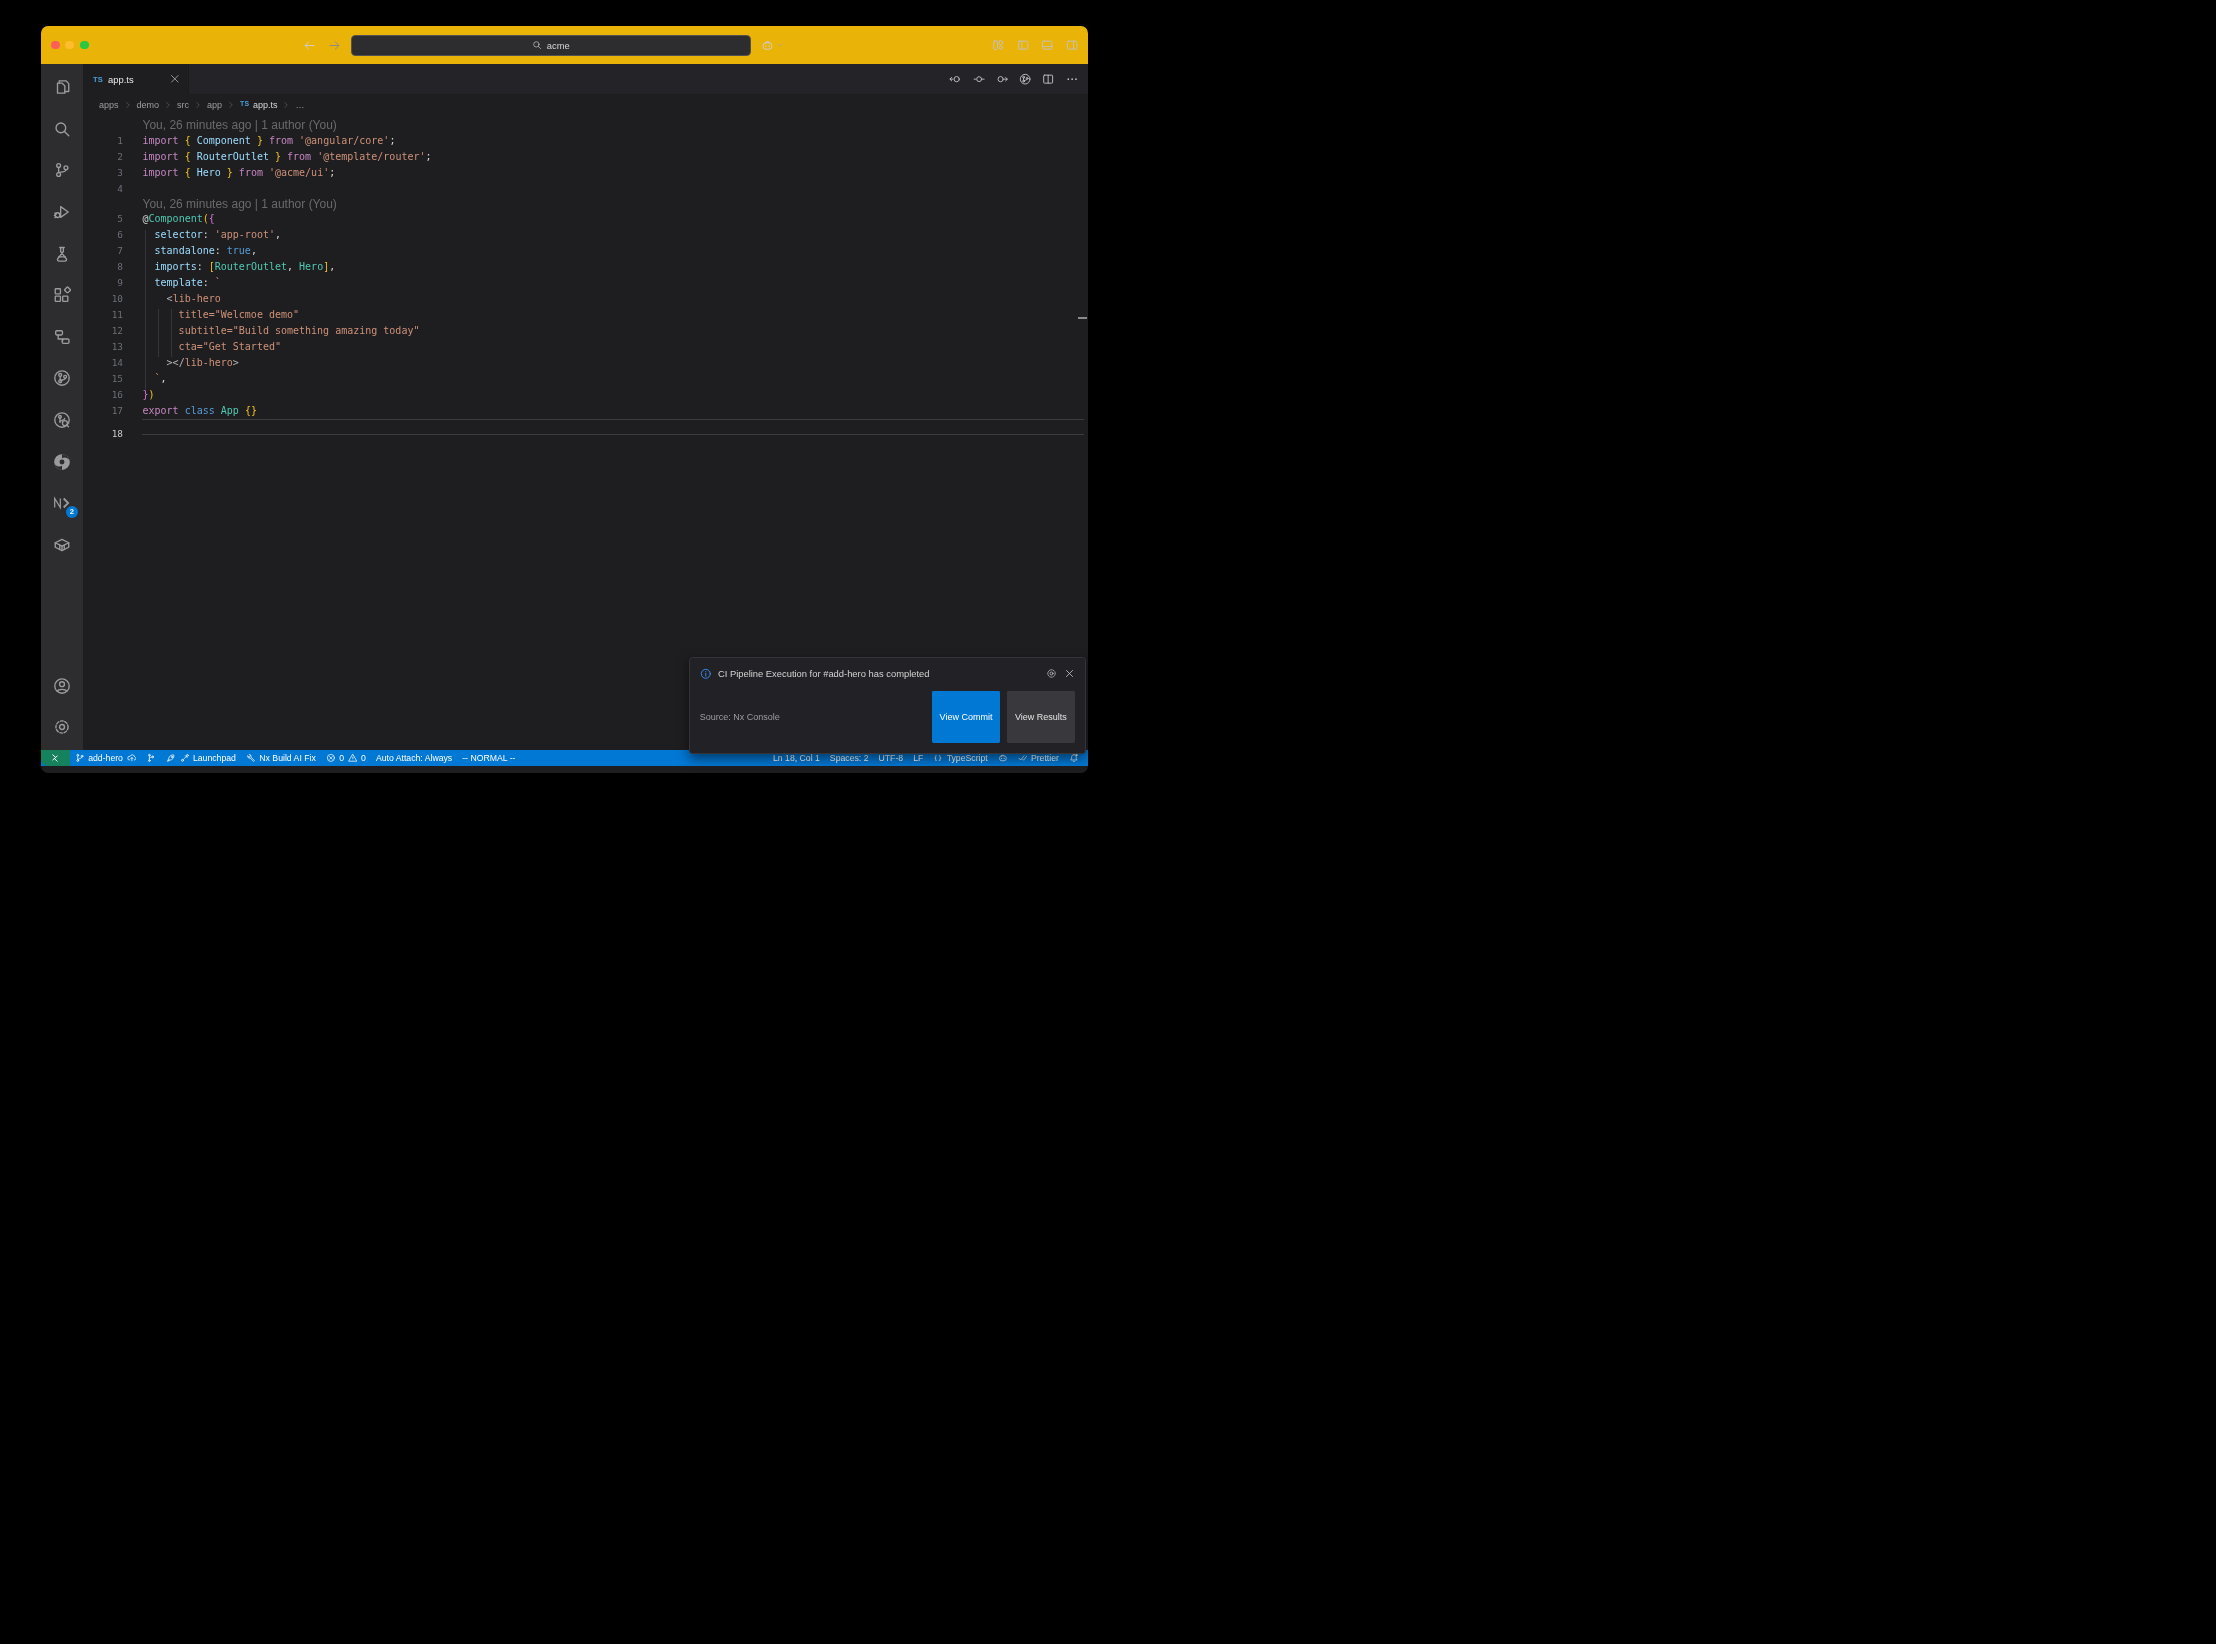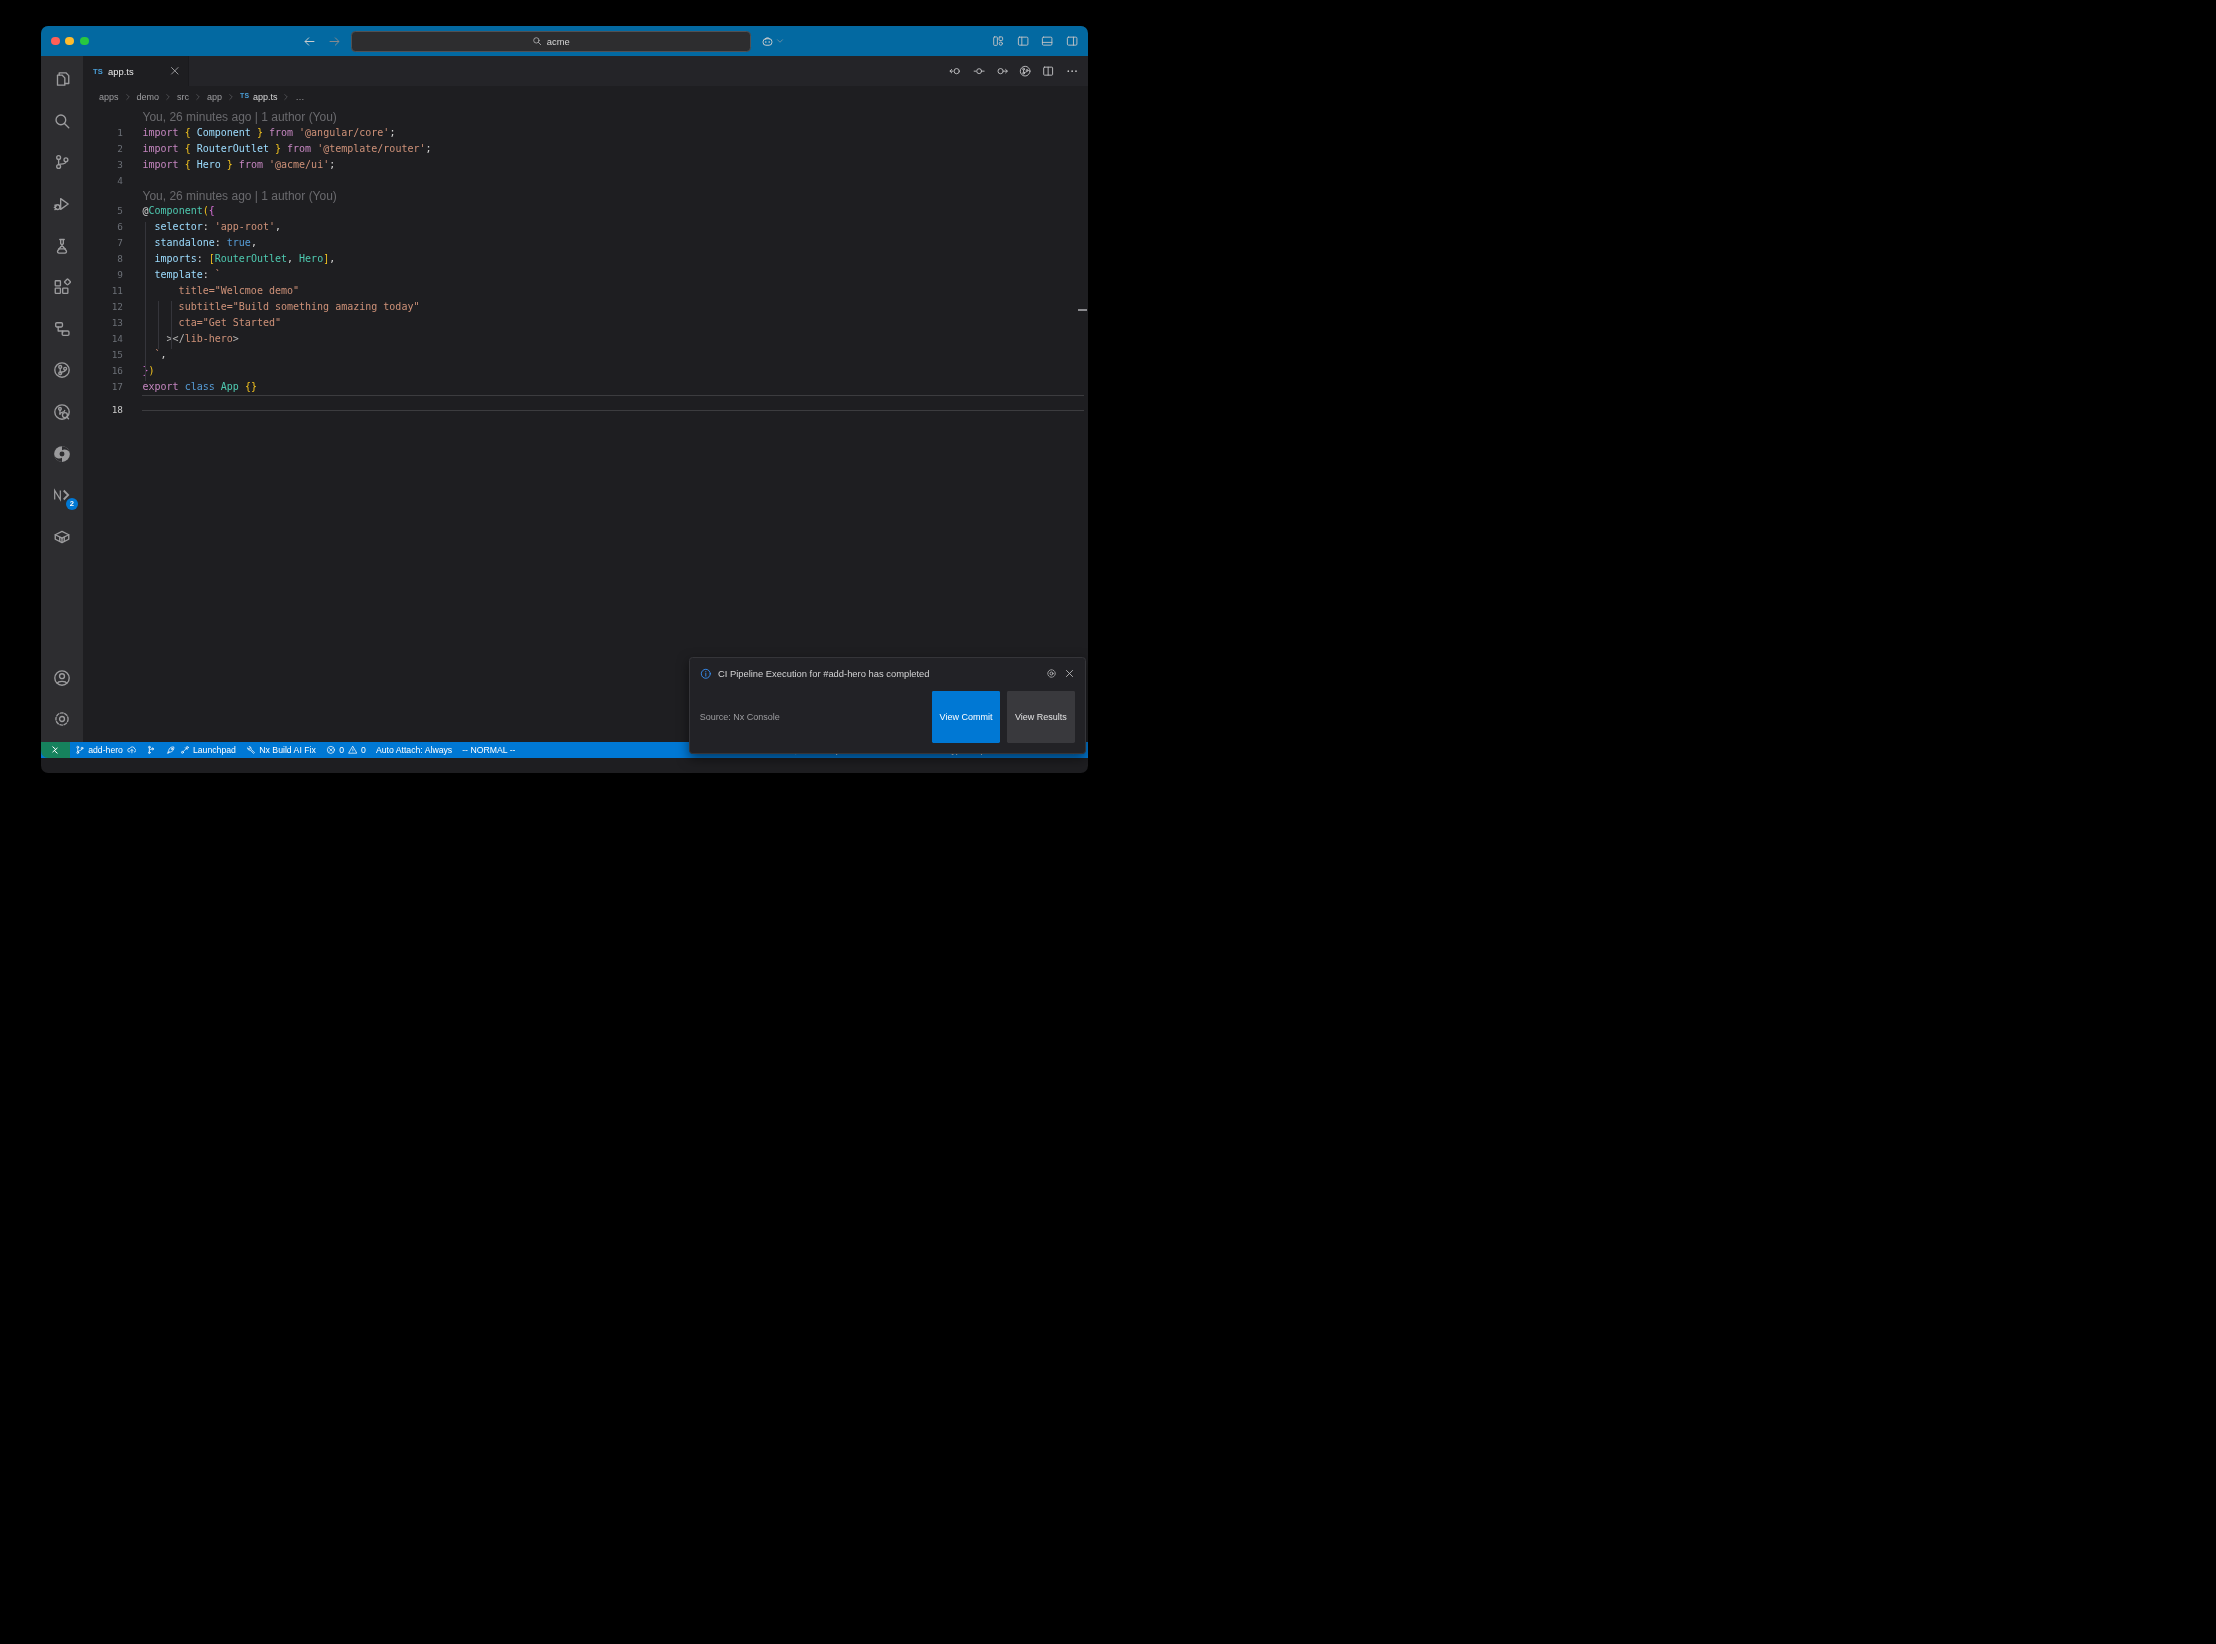--- a/index.html
+++ b/index.html
@@ -2,21 +2,21 @@
 <html style="font-size:11.6px"><head>
 <meta charset="utf-8">
 <style>
   * { box-sizing: border-box; margin: 0; padding: 0; }
   html,body { background:#000; width:1108px; height:822px; overflow:hidden;
     font-family:"Liberation Sans", sans-serif; }
   .window { position:absolute; left:41px; top:26px; width:1047px; height:747px;
     border-radius:7.2px; overflow:hidden; background:#1e1e21; box-shadow:0 14.5px 43px rgba(0,0,0,.8); }
 
   
-  .titlebar { height:30px; background:#0369a1; display:flex; align-items:center; padding:0 10px; }
+  .titlebar { height:38px; background:#eab308; display:flex; align-items:center; padding:0 10px; }
   .traffic { display:flex; gap:5.8px; margin-right:7.2px; }
   .tl { width:8.7px; height:8.7px; border-radius:50%; }
   .tl.red{background:#ff5f57}.tl.yellow{background:#febc2e}.tl.green{background:#28c840}
   .nav-arrows { display:flex; gap:11.6px; margin-left:auto; margin-right:10px; color:#cfcfcf; }
   .nav-arrows .ic { width:13px; height:13px; }
   .nav-arrows .ic.dim { color:#8b8b8d; }
   .searchbox { width:400px; height:21px; background:#2d2d2f; border:0.7px solid #515154;
     border-radius:4.3px; display:flex; align-items:center; justify-content:center; gap:4.3px;
     color:#d6d6d6; font-size:9.4px; }
   .searchbox .ic { width:10px; height:10px; color:#bdbdbf; }
@@ -426,20 +426,21 @@
           <div class="row"><div class="gutter">1</div><div class="codetext"><span class="tk-kw">import </span><span class="tk-b1">{ </span><span class="tk-id">Component</span><span class="tk-b1"> }</span><span class="tk-kw"> from </span><span class="tk-str">'@angular/core'</span><span class="tk-pl">;</span></div></div>
           <div class="row"><div class="gutter">2</div><div class="codetext"><span class="tk-kw">import </span><span class="tk-b1">{ </span><span class="tk-id">RouterOutlet</span><span class="tk-b1"> }</span><span class="tk-kw"> from </span><span class="tk-str">'@template/router'</span><span class="tk-pl">;</span></div></div>
           <div class="row"><div class="gutter">3</div><div class="codetext"><span class="tk-kw">import </span><span class="tk-b1">{ </span><span class="tk-id">Hero</span><span class="tk-b1"> }</span><span class="tk-kw"> from </span><span class="tk-str">'@acme/ui'</span><span class="tk-pl">;</span></div></div>
           <div class="row"><div class="gutter">4</div><div class="codetext"></div></div>
           <div class="row blame-row"><div class="gutter"></div><div class="blame-text">You, 26 minutes ago | 1 author (You)</div></div>
           <div class="row"><div class="gutter">5</div><div class="codetext"><span class="tk-pl">@</span><span class="tk-teal">Component</span><span class="tk-b1">(</span><span class="tk-mg">{</span></div></div>
           <div class="row"><div class="gutter">6</div><div class="codetext"><span class="tk-pl">  </span><span class="tk-id">selector</span><span class="tk-pl">: </span><span class="tk-str">'app-root'</span><span class="tk-pl">,</span></div></div>
           <div class="row"><div class="gutter">7</div><div class="codetext"><span class="tk-pl">  </span><span class="tk-id">standalone</span><span class="tk-pl">: </span><span class="tk-bkw">true</span><span class="tk-pl">,</span></div></div>
           <div class="row"><div class="gutter">8</div><div class="codetext"><span class="tk-pl">  </span><span class="tk-id">imports</span><span class="tk-pl">: </span><span class="tk-b1">[</span><span class="tk-teal">RouterOutlet</span><span class="tk-pl">, </span><span class="tk-teal">Hero</span><span class="tk-b1">]</span><span class="tk-pl">,</span></div></div>
           <div class="row"><div class="gutter">9</div><div class="codetext"><span class="tk-pl">  </span><span class="tk-id">template</span><span class="tk-pl">: </span><span class="tk-str">`</span></div></div>
+          <div class="row"><div class="gutter">10</div><div class="codetext"><span class="tk-pl">    </span><span class="tk-gr">&lt;</span><span class="tk-str">lib-hero</span></div></div>
           <div class="row"><div class="gutter">11</div><div class="codetext"><span class="tk-str">      title="Welcmoe demo"</span></div></div>
           <div class="row"><div class="gutter">12</div><div class="codetext"><span class="tk-str">      subtitle="Build something amazing today"</span></div></div>
           <div class="row"><div class="gutter">13</div><div class="codetext"><span class="tk-str">      cta="Get Started"</span></div></div>
           <div class="row"><div class="gutter">14</div><div class="codetext"><span class="tk-pl">    </span><span class="tk-gr">&gt;&lt;/</span><span class="tk-str">lib-hero</span><span class="tk-gr">&gt;</span></div></div>
           <div class="row"><div class="gutter">15</div><div class="codetext"><span class="tk-pl">  </span><span class="tk-str">`</span><span class="tk-pl">,</span></div></div>
           <div class="row"><div class="gutter">16</div><div class="codetext"><span class="tk-mg">}</span><span class="tk-b1">)</span></div></div>
           <div class="row"><div class="gutter">17</div><div class="codetext"><span class="tk-kw">export </span><span class="tk-bkw">class </span><span class="tk-teal">App</span><span class="tk-pl"> </span><span class="tk-b1">{}</span></div></div>
           <div class="row current"><div class="cur-line"></div><div class="gutter">18</div><div class="codetext"></div></div>
           <div class="iguide" style="left:62px;top:114px;height:159px"></div>
           <div class="iguide" style="left:75px;top:193px;height:48px"></div>

